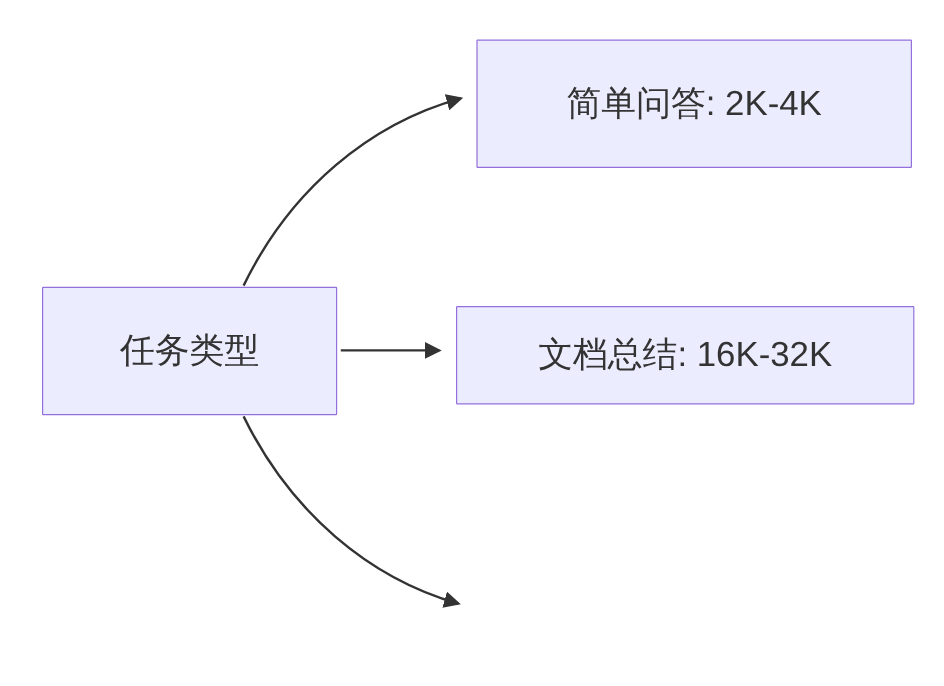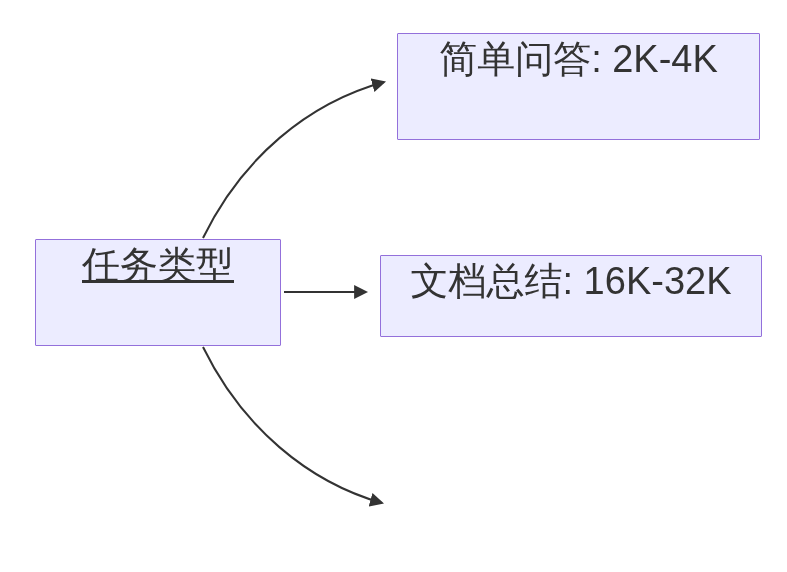--- a/index.html
+++ b/index.html
@@ -9,30 +9,31 @@
     background: #ffffff;
     font-family: "Liberation Sans", "DejaVu Sans", sans-serif;
     position: relative;
     overflow: hidden;
   }
   .canvas { position: absolute; inset: 0; width: 787px; height: 572px; }
   svg.edges { position: absolute; left: 0; top: 0; width: 787px; height: 572px; }
   .node {
     position: absolute;
     display: flex;
+    align-items: center;
     justify-content: center;
     background: #ECECFF;
     border: 1.4px solid #9370DB;
     border-radius: 1px;
     color: #333333;
-    font-size: 38px;
+    font-size: 29px;
     box-sizing: border-box;
     white-space: nowrap;
   }
-  .node-root { left: 35px;  top: 239px; width: 246px; height: 107px; text-decoration: underline; }
+  .node-root { left: 35px;  top: 239px; width: 246px; height: 107px; }
   .node-a    { left: 397px; top: 33px;  width: 363px; height: 107px; }
   .node-b    { left: 380px; top: 255px; width: 382px; height: 82px; }
   .node-c    { left: 385px; top: 448px; width: 375px; height: 107px; }
 </style>
 </head>
 <body>
 
 <div class="canvas">
 
   <svg class="edges" viewBox="0 0 787 572" xmlns="http://www.w3.org/2000/svg">

